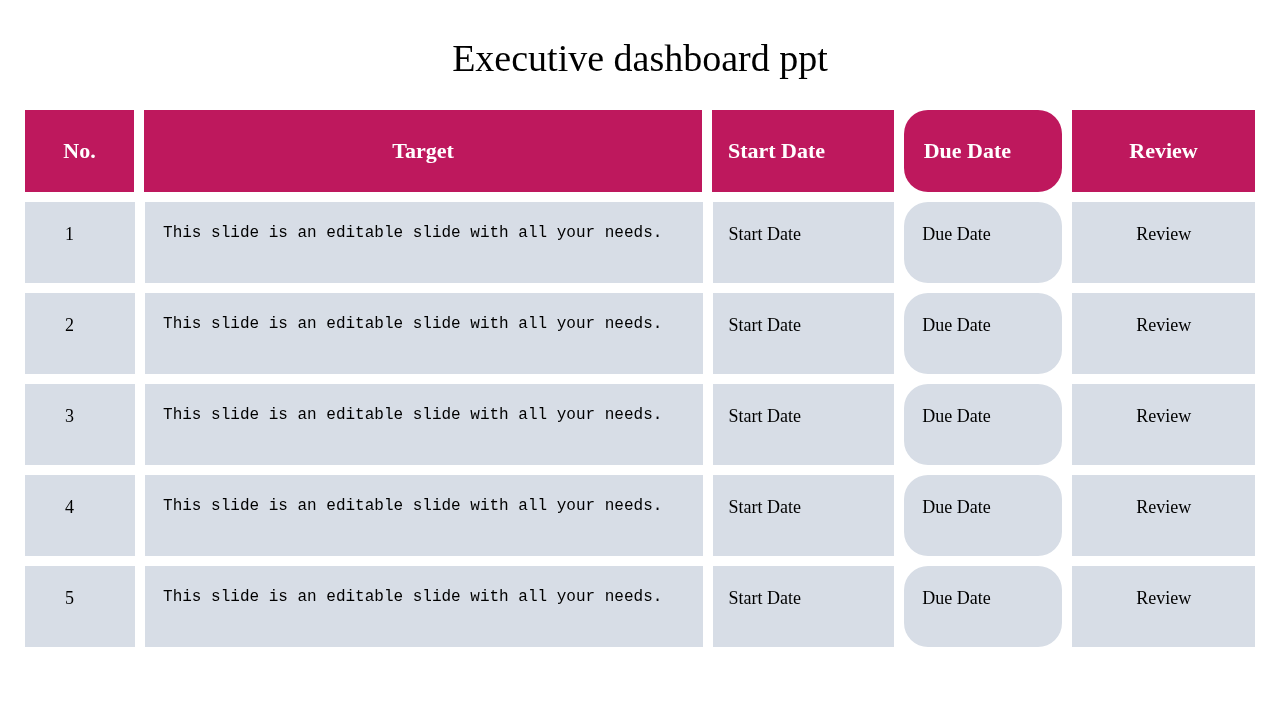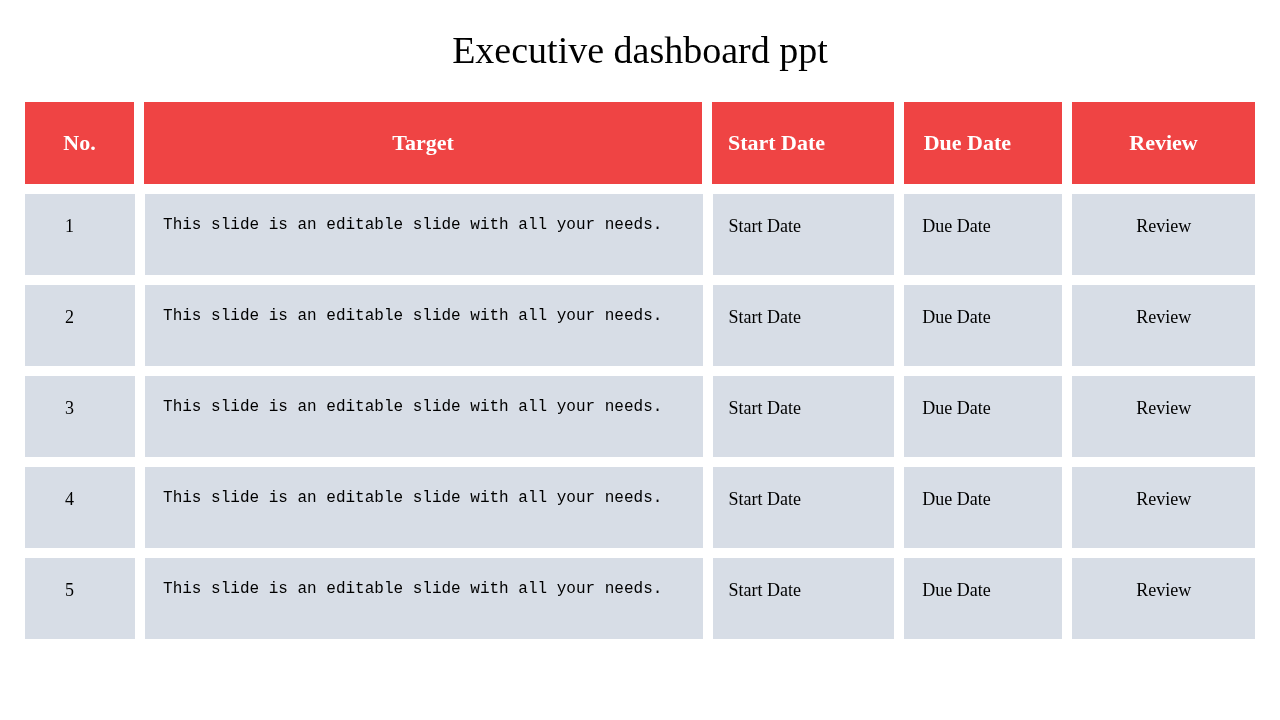--- a/index.html
+++ b/index.html
@@ -17,34 +17,34 @@
     .slide {
       width: 100%;
       height: 100%;
       padding: 20px 25px;
     }
     .title {
       text-align: center;
       font-size: 38px;
       font-weight: normal;
       color: #000;
-      margin-top: 8px;
+      margin-top: 16px;
       margin-bottom: 30px;
     }
     .table {
       display: flex;
       flex-direction: column;
       gap: 10px;
     }
     .header-row {
       display: flex;
       gap: 10px;
     }
     .header-cell {
-      background: #ef4444;
+      background: #be185d;
       color: #ffffff;
       font-weight: bold;
       font-size: 22px;
       padding: 28px 20px;
       display: flex;
       align-items: center;
     }
     .data-row {
       display: flex;
       gap: 10px;
@@ -52,21 +52,21 @@
     .data-cell {
       background: #d7dde6;
       color: #000;
       padding: 22px 18px 38px 18px;
       display: flex;
       align-items: flex-start;
     }
     .col-no { width: 113px; }
     .col-target { width: 587px; }
     .col-start { width: 190px; padding-left: 16px; }
-    .col-due { width: 165px; }
+    .col-due { width: 165px; border-radius: 24px; }
     .col-review { width: 191px; }
 
     .header-cell.col-no { justify-content: center; }
     .header-cell.col-target { justify-content: center; }
     .header-cell.col-start { justify-content: flex-start; }
     .header-cell.col-due { justify-content: flex-start; }
     .header-cell.col-review { justify-content: center; }
 
     .data-cell.col-no { justify-content: flex-start; padding-left: 40px; font-size: 18px; }
     .data-cell.col-target { justify-content: flex-start; font-size: 16px; font-family: Liberation Mono, monospace; }

